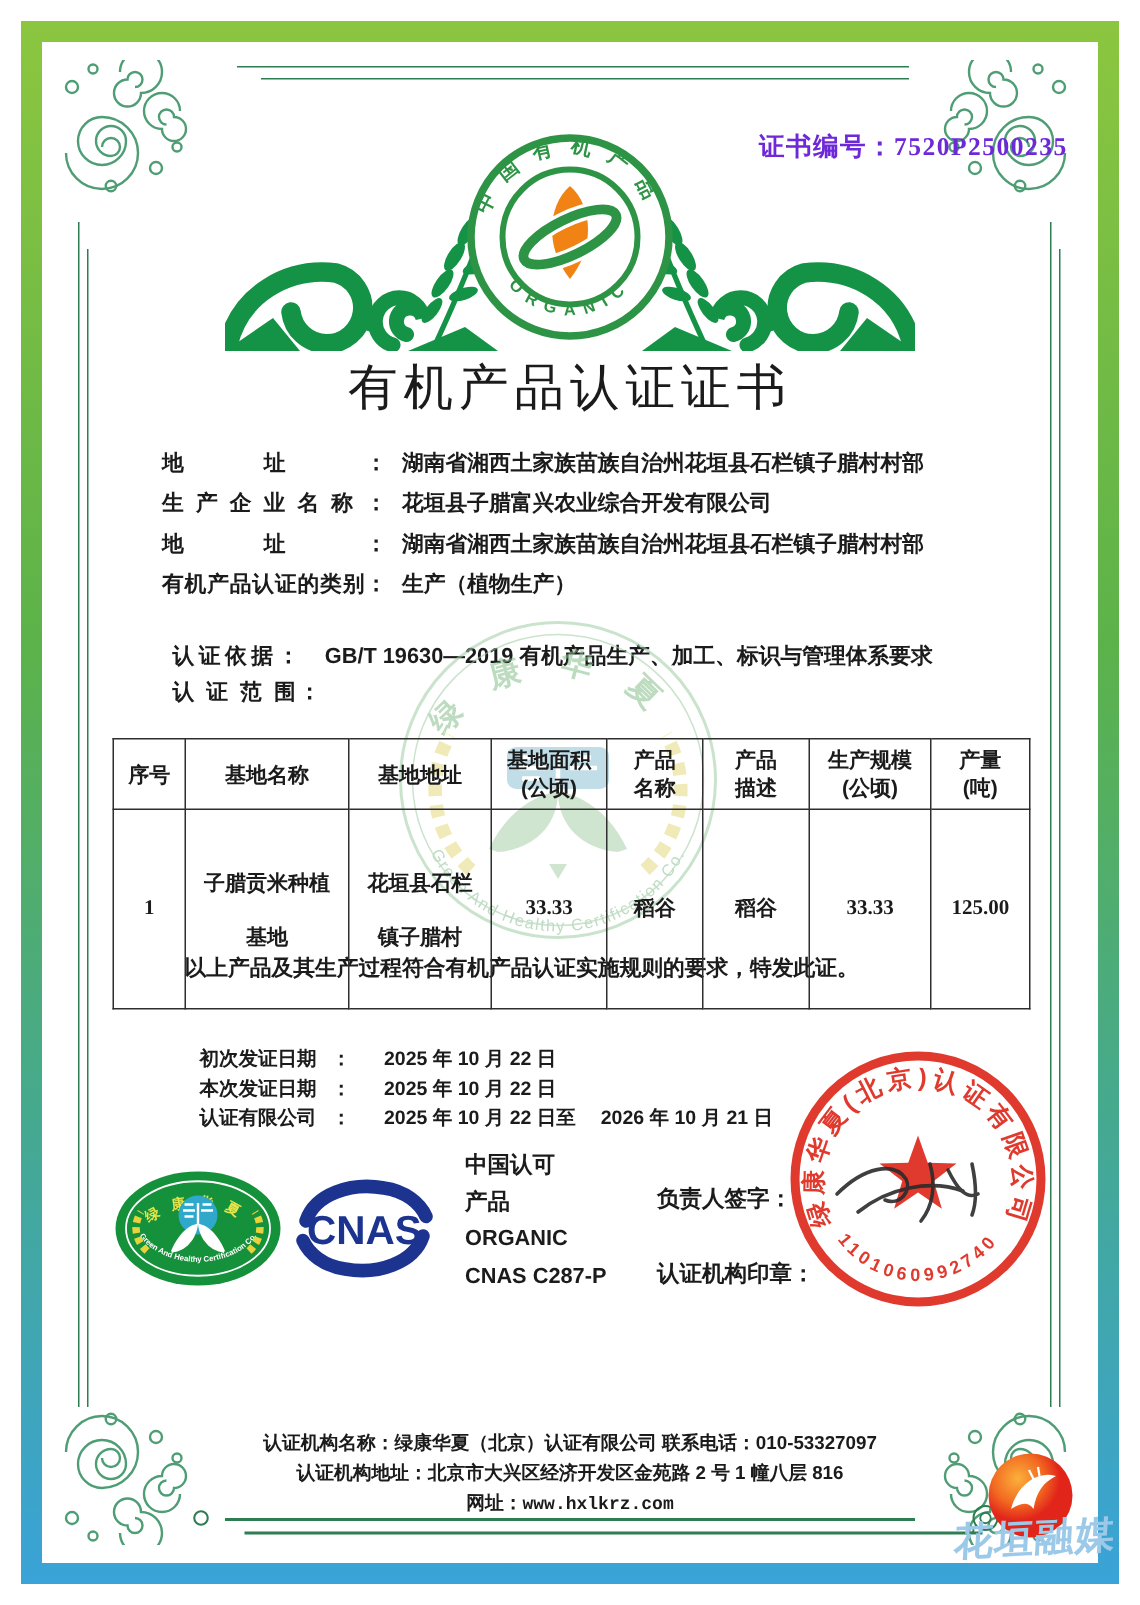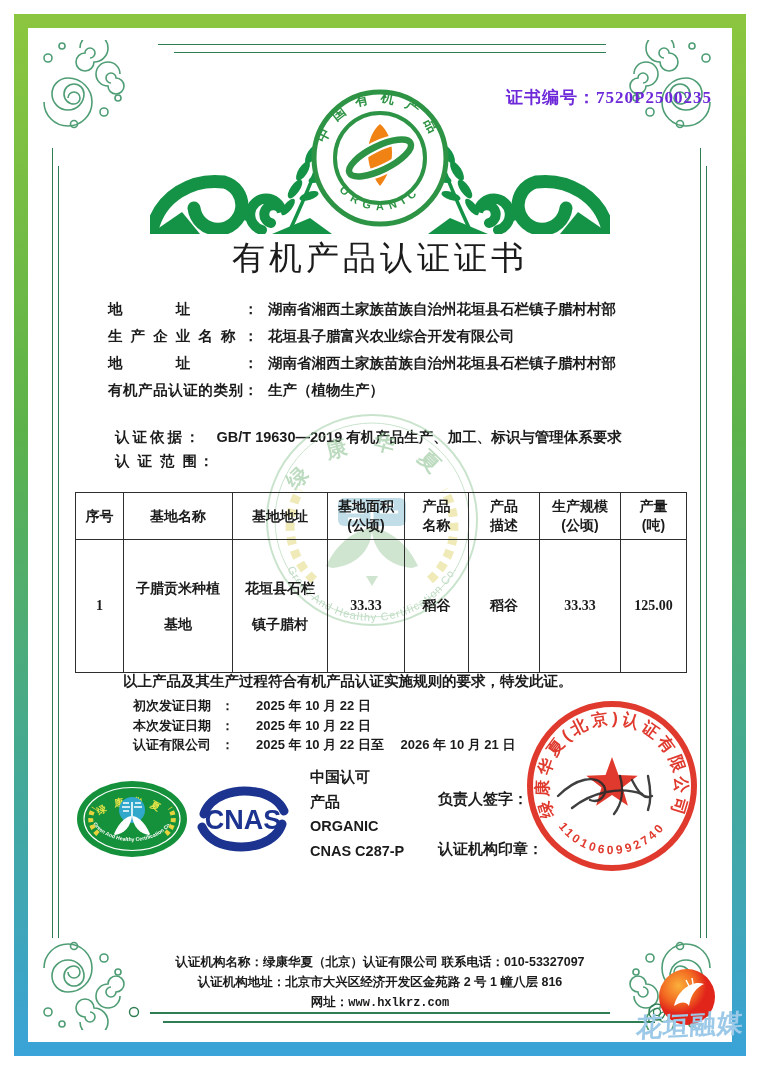--- a/index.html
+++ b/index.html
@@ -31,21 +31,21 @@
   .tablewrap{position:absolute;left:75px;top:492px;z-index:2;}
   table.cert{border-collapse:collapse;table-layout:fixed;width:611px;background:transparent;}
   table.cert th,table.cert td{border:1px solid #2e2e2e;text-align:center;vertical-align:middle;padding:0 3px;}
   table.cert th{height:46px;font-size:14px;font-weight:bold;white-space:pre-line;line-height:19px;}
   table.cert td{height:132px;font-size:14px;font-weight:bold;}
   td .cjkwrap{display:inline-block;line-height:36px;}
   td.num{font-family:"Liberation Serif",serif;font-size:15px;font-weight:normal;}
   
   .wmark{position:absolute;left:222px;top:398px;z-index:1;opacity:.55;}
   
-  .statement{position:absolute;left:123px;top:672px;font-size:14.5px;font-weight:bold;}
+  .statement{position:absolute;left:123px;top:636px;font-size:14.5px;font-weight:bold;}
   
   .dates{position:absolute;left:133px;top:696px;font-size:13px;font-weight:bold;}
   .drow{height:19.5px;line-height:19.5px;white-space:nowrap;}
   .dlabel{display:inline-block;width:88px;}
   .dvalue{margin-left:22px;}
   
   .accred{position:absolute;left:310px;top:764px;font-weight:bold;}
   .accred div{height:25px;line-height:25px;}
   .acc-cn{font-size:15px;}
   .acc-en{font-size:14.5px;}

